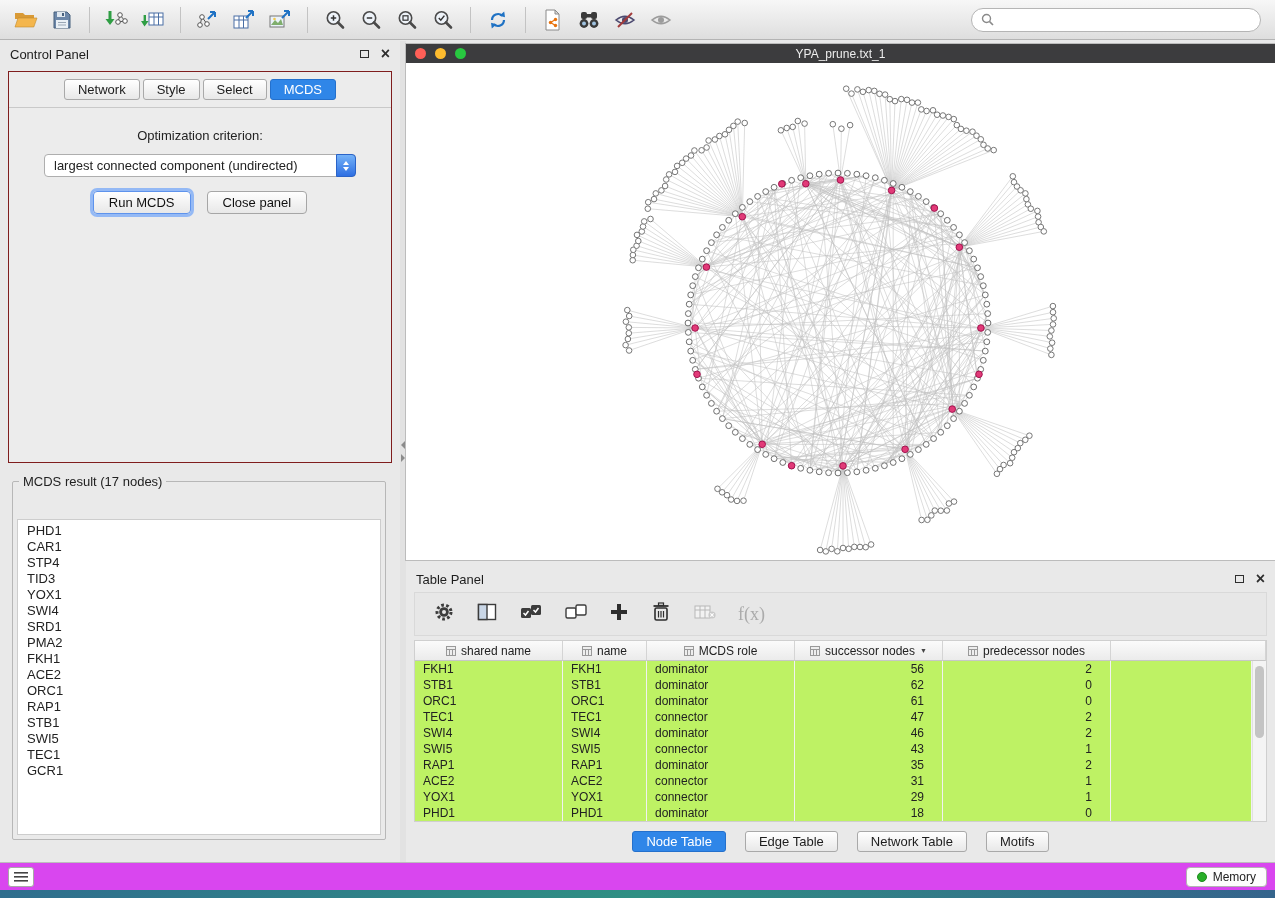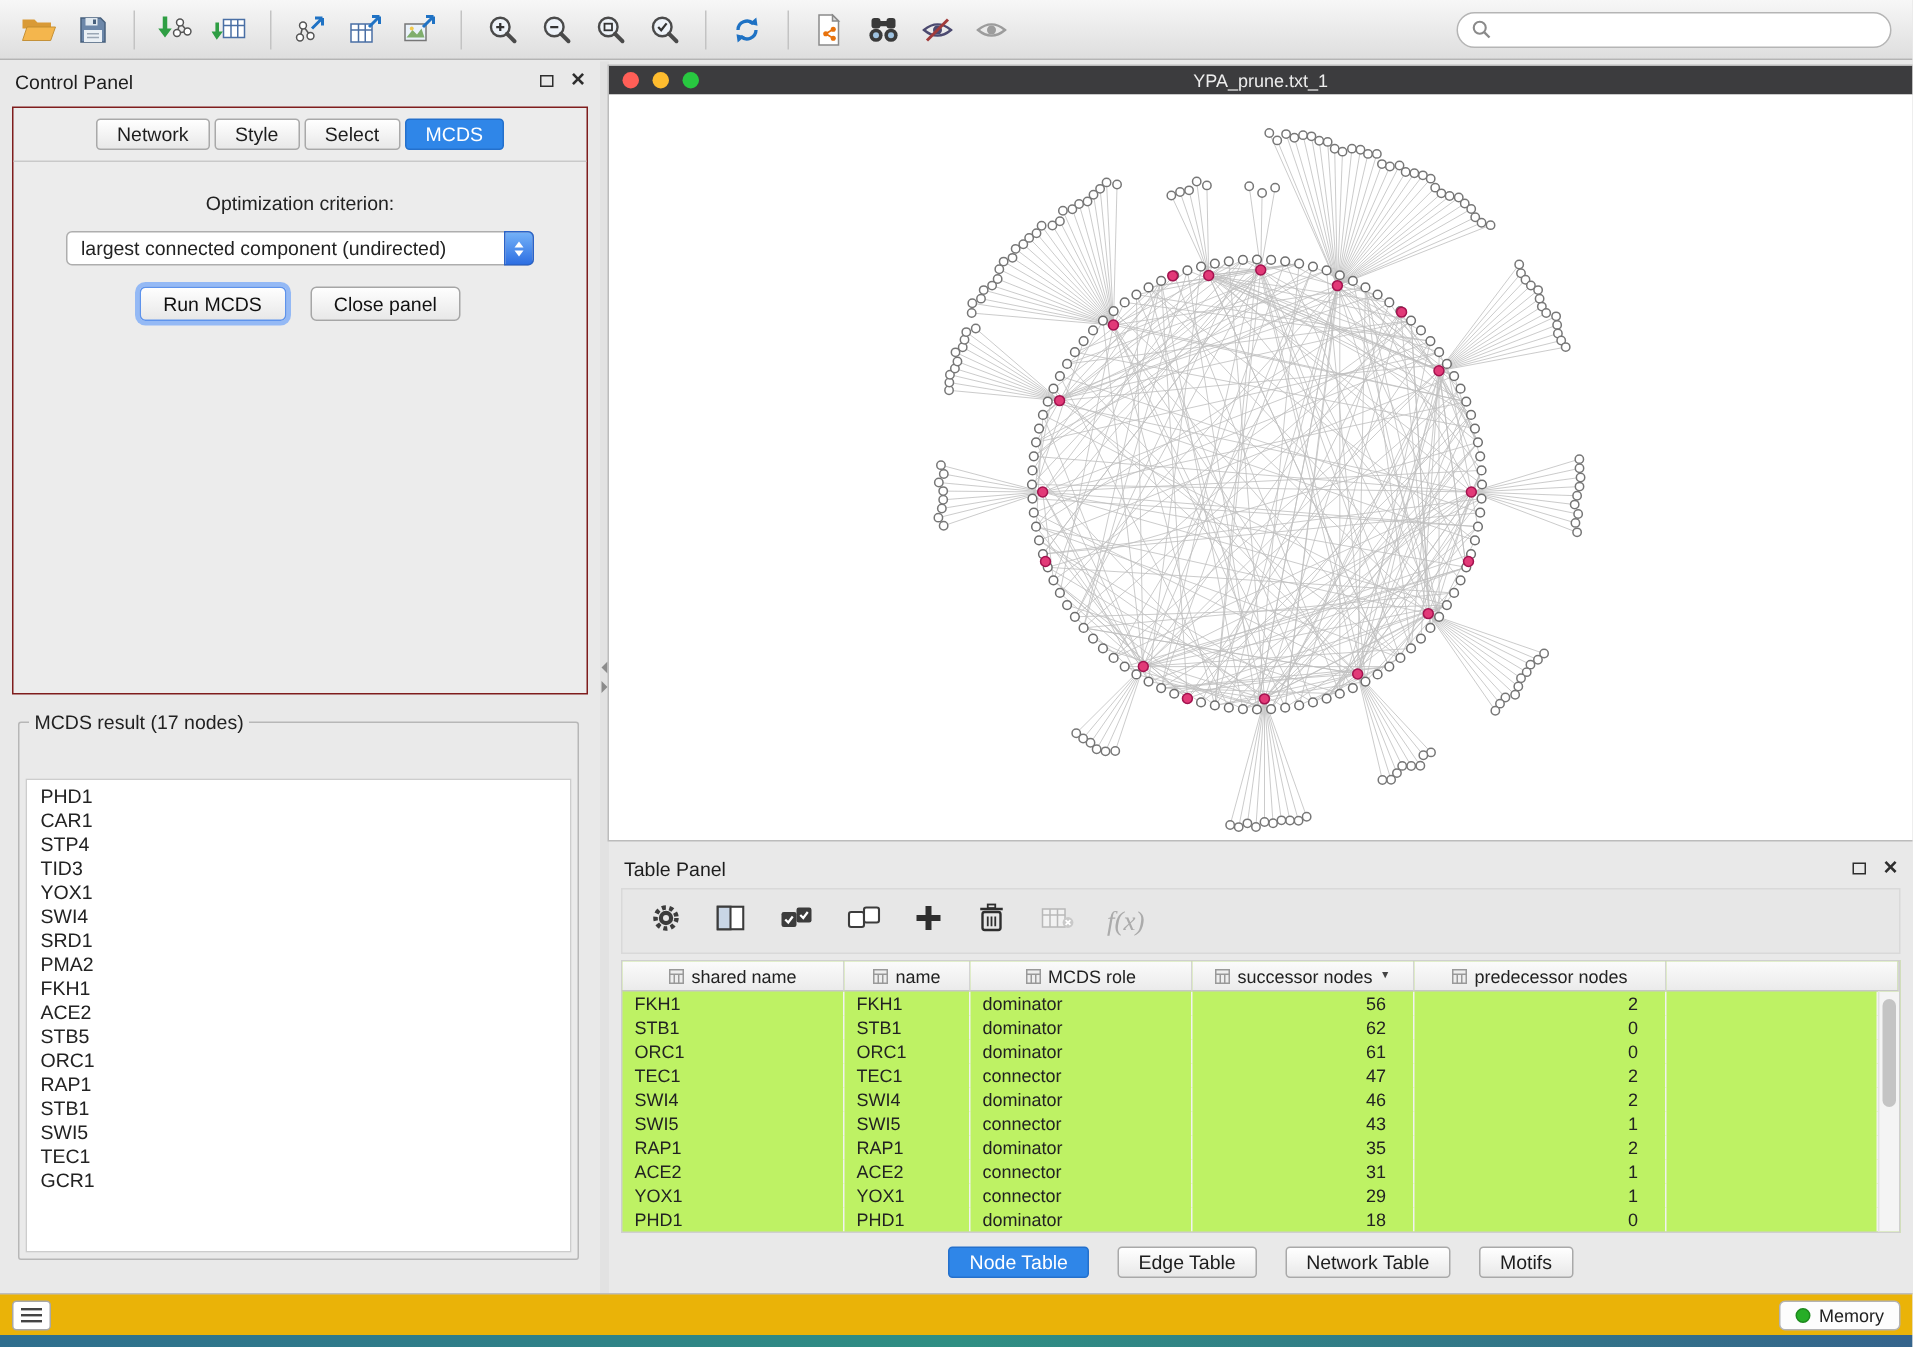--- a/index.html
+++ b/index.html
@@ -52,34 +52,34 @@
   .tl.red{background:#ff5f57;}
   .tl.yellow{background:#febc2e;margin-left:9px;}
   .tl.green{background:#28c840;margin-left:9px;}
   .net-title{position:absolute;left:0;right:0;text-align:center;color:#ededed;font-size:12px;}
   .net-canvas{position:absolute;top:19px;left:0;right:0;bottom:0;background:#fff;}
   .net-canvas svg{width:100%;height:100%;display:block;}
 
   
   .table-panel{position:absolute;left:406px;top:566px;width:869px;height:296px;background:#e9e9e9;}
   .tp-toolbar{position:absolute;left:8px;right:8px;top:26px;height:44px;background:#e7e7e7;border:1px solid #d9d9d9;display:flex;align-items:center;gap:21px;padding:0 18px;}
-  .fx{font-family:"Liberation Serif",serif;font-style:italic;font-size:18px;color:#ababab;}
+  .fx{font-family:"Liberation Serif",serif;font-size:18px;color:#ababab;}
   .tp-table{position:absolute;left:8px;right:8px;top:74px;bottom:40px;background:#bef264;border:1px solid #cfcfcf;}
   .thead{display:flex;height:20px;}
   .th{display:flex;align-items:center;justify-content:center;gap:5px;font-size:12px;color:#222;background:linear-gradient(#fbfbfb,#ebebeb);border-right:1px solid #d4d4d4;border-bottom:1px solid #c7c7c7;white-space:nowrap;overflow:hidden;}
   .sort-arrow{font-size:7px;color:#444;}
   .tbody{position:absolute;left:0;right:14px;top:20px;bottom:0;overflow:hidden;font-size:12px;}
   .trow{display:flex;height:16px;align-items:stretch;}
   .tcell{display:flex;align-items:center;border-right:1px solid #f1f1f1;overflow:hidden;white-space:nowrap;}
   .vscroll{position:absolute;right:0;top:20px;bottom:0;width:14px;background:#f4f4f4;border-left:1px solid #e1e1e1;}
   .vthumb{position:absolute;left:2px;right:2px;top:5px;height:72px;background:#c4c4c4;border-radius:5px;}
   .tp-tabs{position:absolute;left:0;right:0;bottom:10px;display:flex;justify-content:center;gap:19px;}
 
   
-  .statusbar{position:absolute;left:0;top:862px;width:100%;height:28px;background:#eab308;border-top:1px solid #bdbdbd;display:flex;align-items:center;padding:0 8px;}
+  .statusbar{position:absolute;left:0;top:862px;width:100%;height:28px;background:#d946ef;border-top:1px solid #bdbdbd;display:flex;align-items:center;padding:0 8px;}
   .menu-btn{width:26px;height:20px;border:1px solid #a8a8a8;border-radius:3px;background:#fff;display:flex;align-items:center;justify-content:center;}
   .memory-btn{margin-left:auto;height:20px;border:1px solid #b3b3b3;border-radius:4px;background:#fdfdfd;display:flex;align-items:center;gap:6px;padding:0 10px;font-size:12px;}
   .mem-dot{width:10px;height:10px;border-radius:50%;background:#27ae27;border:1px solid #1d8a1d;}
   .desktop-strip{position:absolute;left:0;top:890px;width:100%;height:8px;background:linear-gradient(90deg,#2f6e8e,#2f8f83,#35648c);}
 </style>
 </head>
 <body>
 
 <div class="app">
 
@@ -266,21 +266,20 @@
           <div class="result-item">PHD1</div>
           <div class="result-item">CAR1</div>
           <div class="result-item">STP4</div>
           <div class="result-item">TID3</div>
           <div class="result-item">YOX1</div>
           <div class="result-item">SWI4</div>
           <div class="result-item">SRD1</div>
           <div class="result-item">PMA2</div>
           <div class="result-item">FKH1</div>
           <div class="result-item">ACE2</div>
-          <div class="result-item">STB5</div>
           <div class="result-item">ORC1</div>
           <div class="result-item">RAP1</div>
           <div class="result-item">STB1</div>
           <div class="result-item">SWI5</div>
           <div class="result-item">TEC1</div>
           <div class="result-item">GCR1</div>
         </div>
     </fieldset>
   </div>
 

